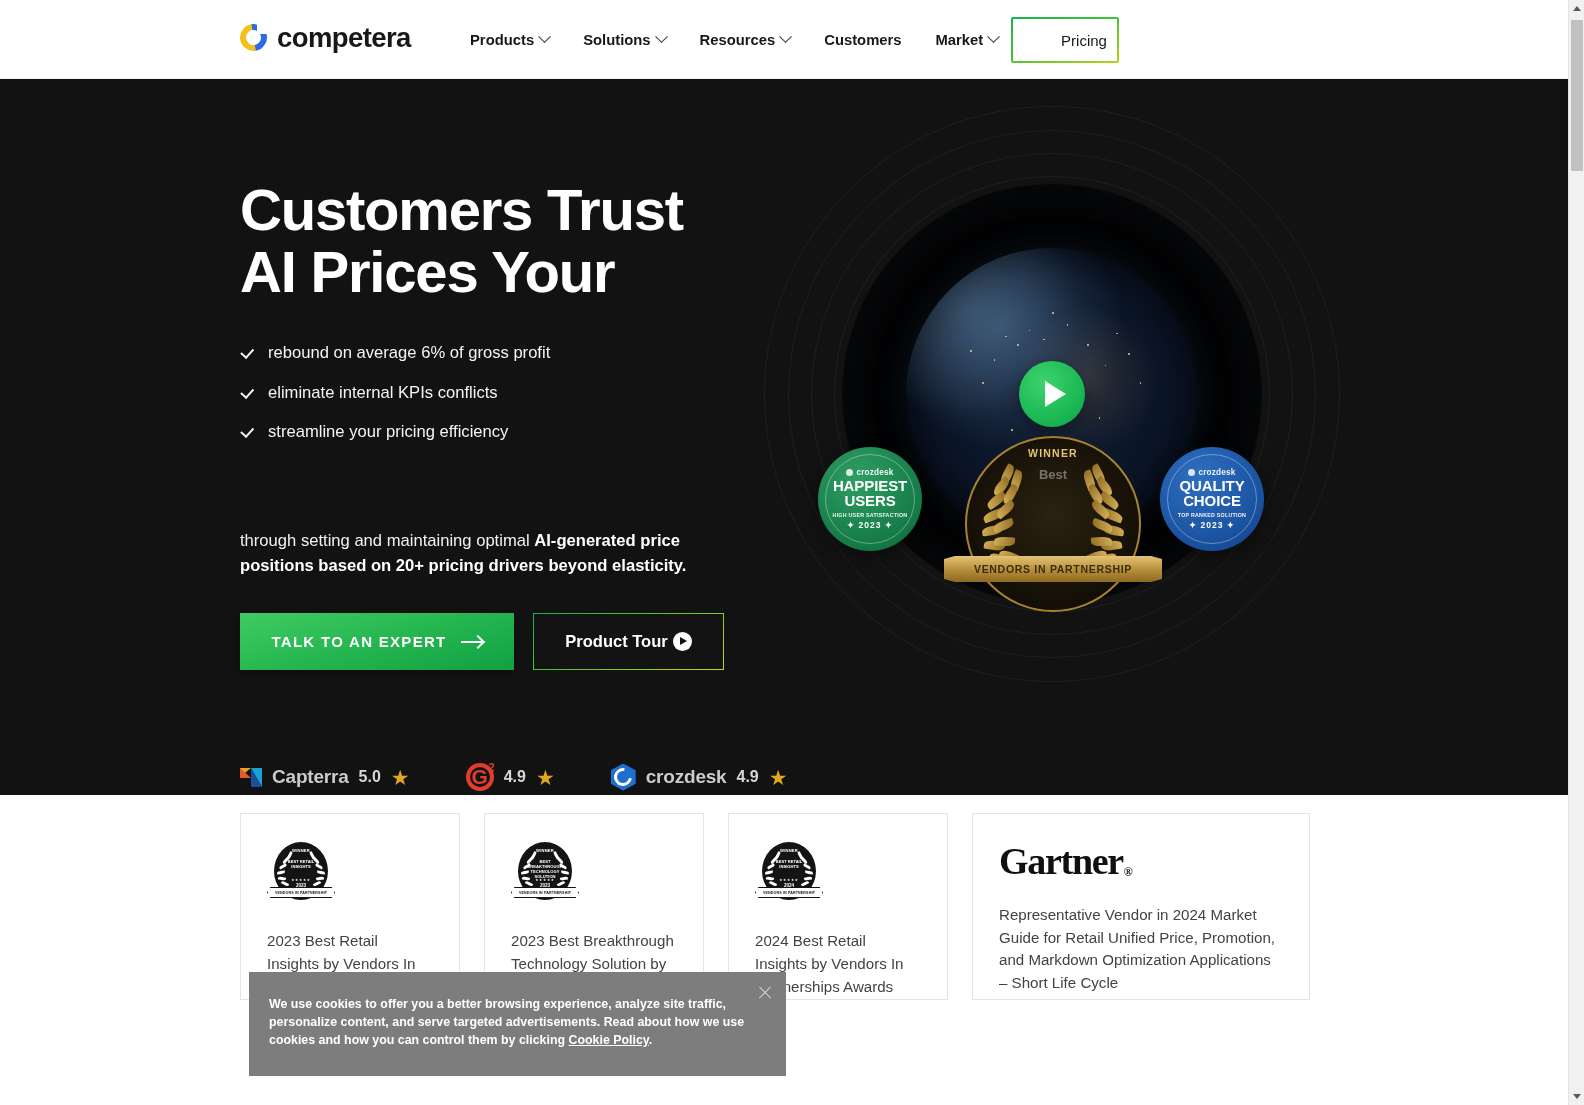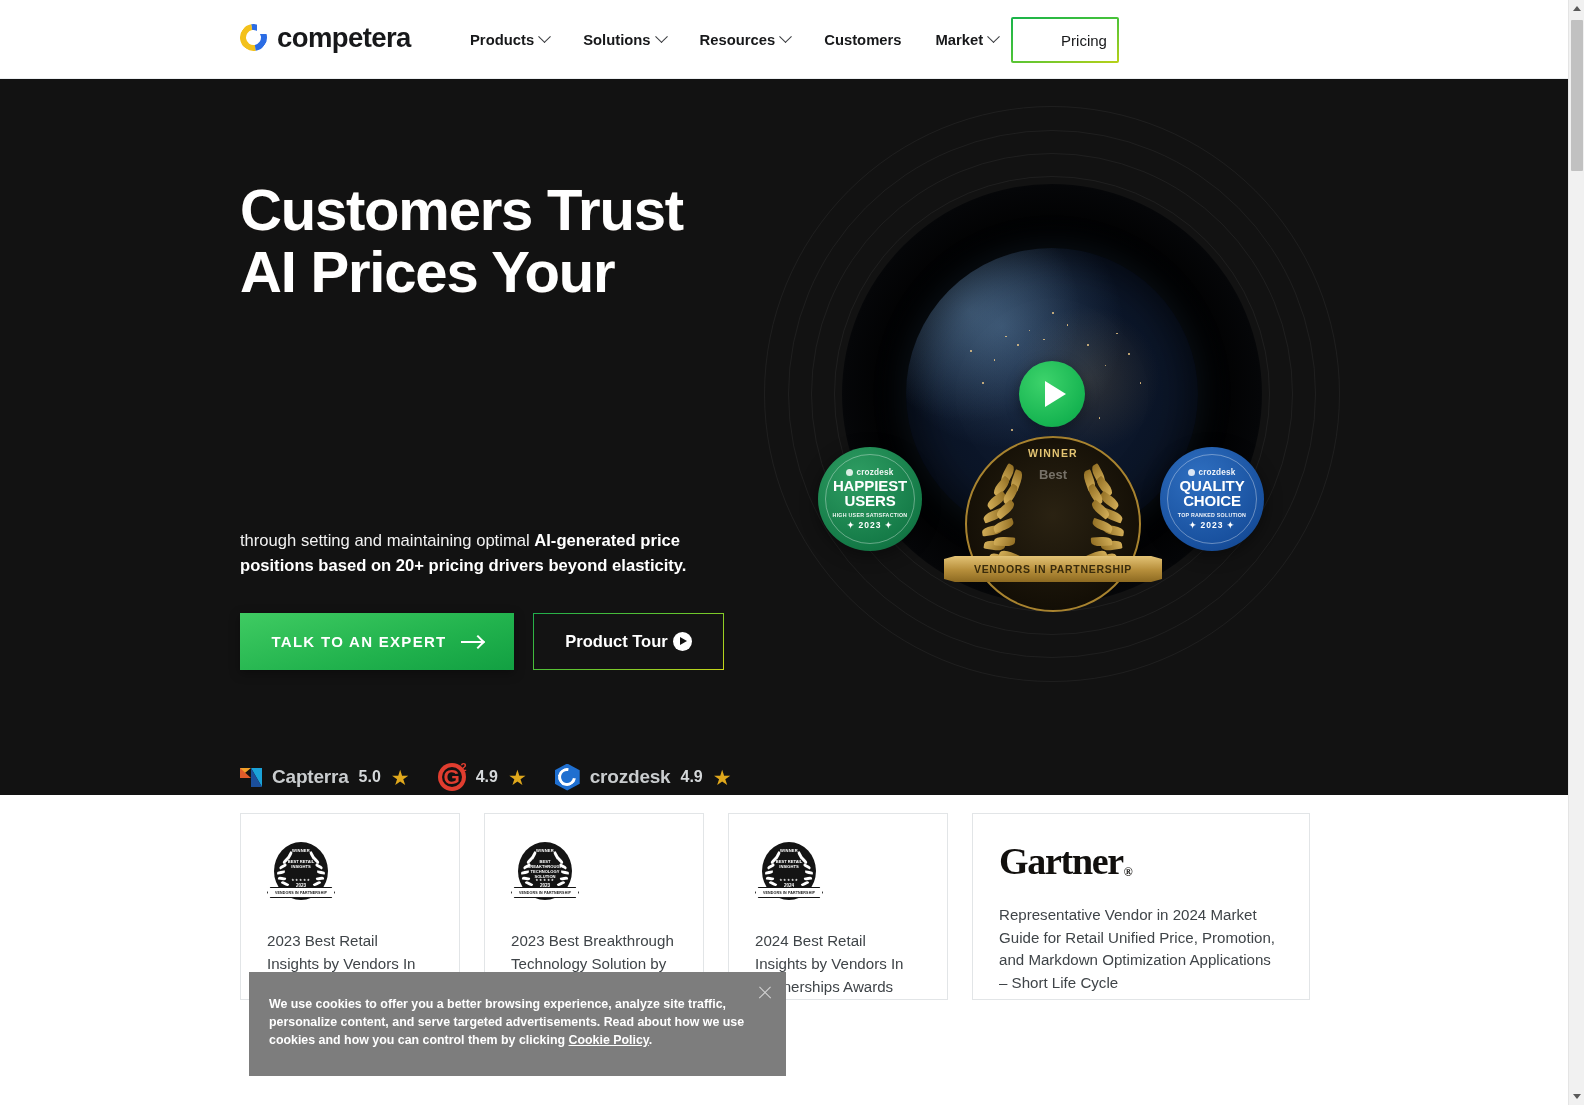--- a/index.html
+++ b/index.html
@@ -175,21 +175,21 @@
   }
   .play-sm::after {
     content:''; position: absolute; left: 7px; top: 5px;
     border-left: 7px solid #131313;
     border-top: 4.5px solid transparent; border-bottom: 4.5px solid transparent;
   }
 
   
   .ratings {
     position: absolute; left: 240px; top: 684px;
-    display: flex; align-items: center; gap: 28px; justify-content: center;
+    display: flex; align-items: center; gap: 56px; justify-content: center;
   }
   .rate { display: flex; align-items: center; gap: 10px; }
   .rate-name { font-size: 19px; font-weight: 700; color: #c9ccce; letter-spacing: -0.2px; }
   .rate-val { font-size: 16px; font-weight: 700; color: #d5d8da; }
   .star { color: #e0a81c; font-size: 21px; line-height: 1; }
   .capterra-mark {
     width: 22px; height: 20px; position: relative; flex: none;
   }
   .capterra-mark i {
     position: absolute; display: block; width: 0; height: 0;
@@ -585,20 +585,34 @@
         <div class="bz-year">✦ <span>2023</span> ✦</div>
       </div>
     </div>
 
     <div class="hero-title">
       <div>Customers Trust</div>
       <div>AI Prices Your</div>
     </div>
 
 
+    <div class="bullets">
+      <div class="bullet">
+        <span class="tick"></span>
+        <span class="bullet-text">rebound on average 6% of gross profit</span>
+      </div>
+      <div class="bullet">
+        <span class="tick"></span>
+        <span class="bullet-text">eliminate internal KPIs conflicts</span>
+      </div>
+      <div class="bullet">
+        <span class="tick"></span>
+        <span class="bullet-text">streamline your pricing efficiency</span>
+      </div>
+    </div>
 
     <div class="hero-foot"><span>through setting and maintaining optimal </span><b>AI-generated price positions based on 20+ pricing drivers beyond elasticity.</b></div>
 
     <div class="btn-expert">
       <span>TALK TO AN EXPERT</span>
       <span class="arrow-r"></span>
     </div>
     <div class="btn-tour">
       <span>Product Tour</span>
       <span class="play-sm"></span>

